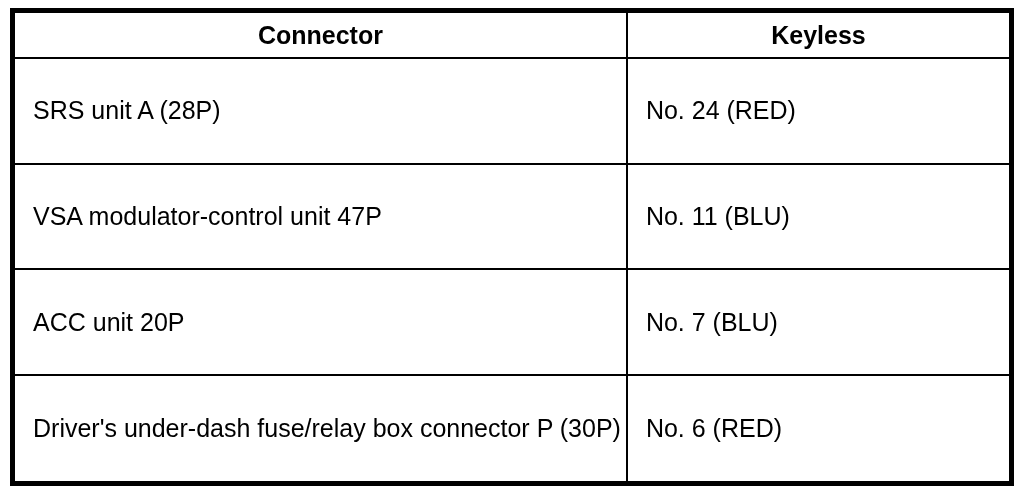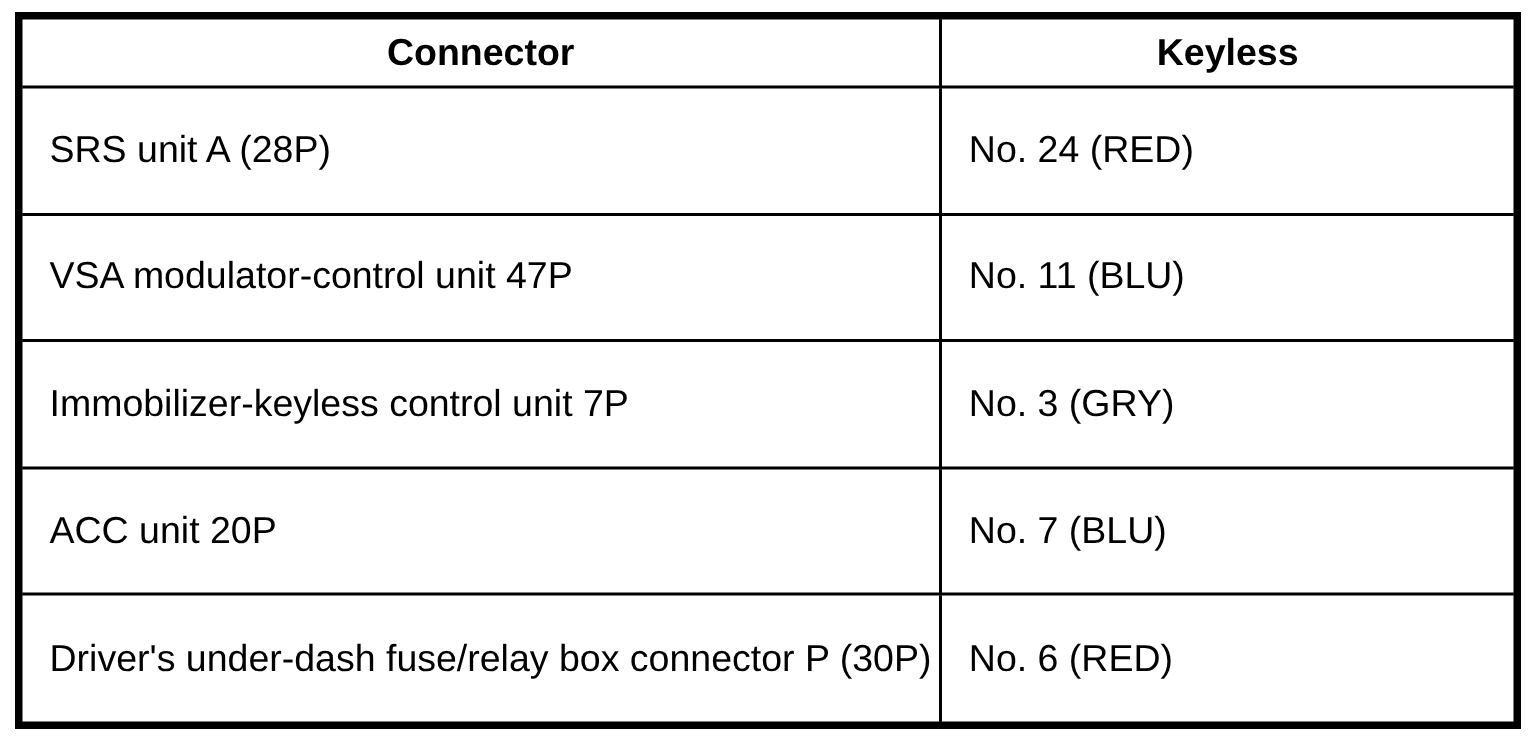--- a/index.html
+++ b/index.html
@@ -68,24 +68,20 @@
     <td>SRS unit A (28P)</td>
     <td>No. 24 (RED)</td>
   </tr>
 
   <tr>
     <td>VSA modulator-control unit 47P</td>
     <td>No. 11 (BLU)</td>
   </tr>
 
 
-  <tr>
-    <td>Immobilizer-keyless control unit 7P</td>
-    <td>No. 3 (GRY)</td>
-  </tr>
 
 
   <tr>
     <td>ACC unit 20P</td>
     <td>No. 7 (BLU)</td>
   </tr>
 
   <tr>
     <td>Driver's under-dash fuse/relay box connector P (30P)</td>
     <td>No. 6 (RED)</td>

